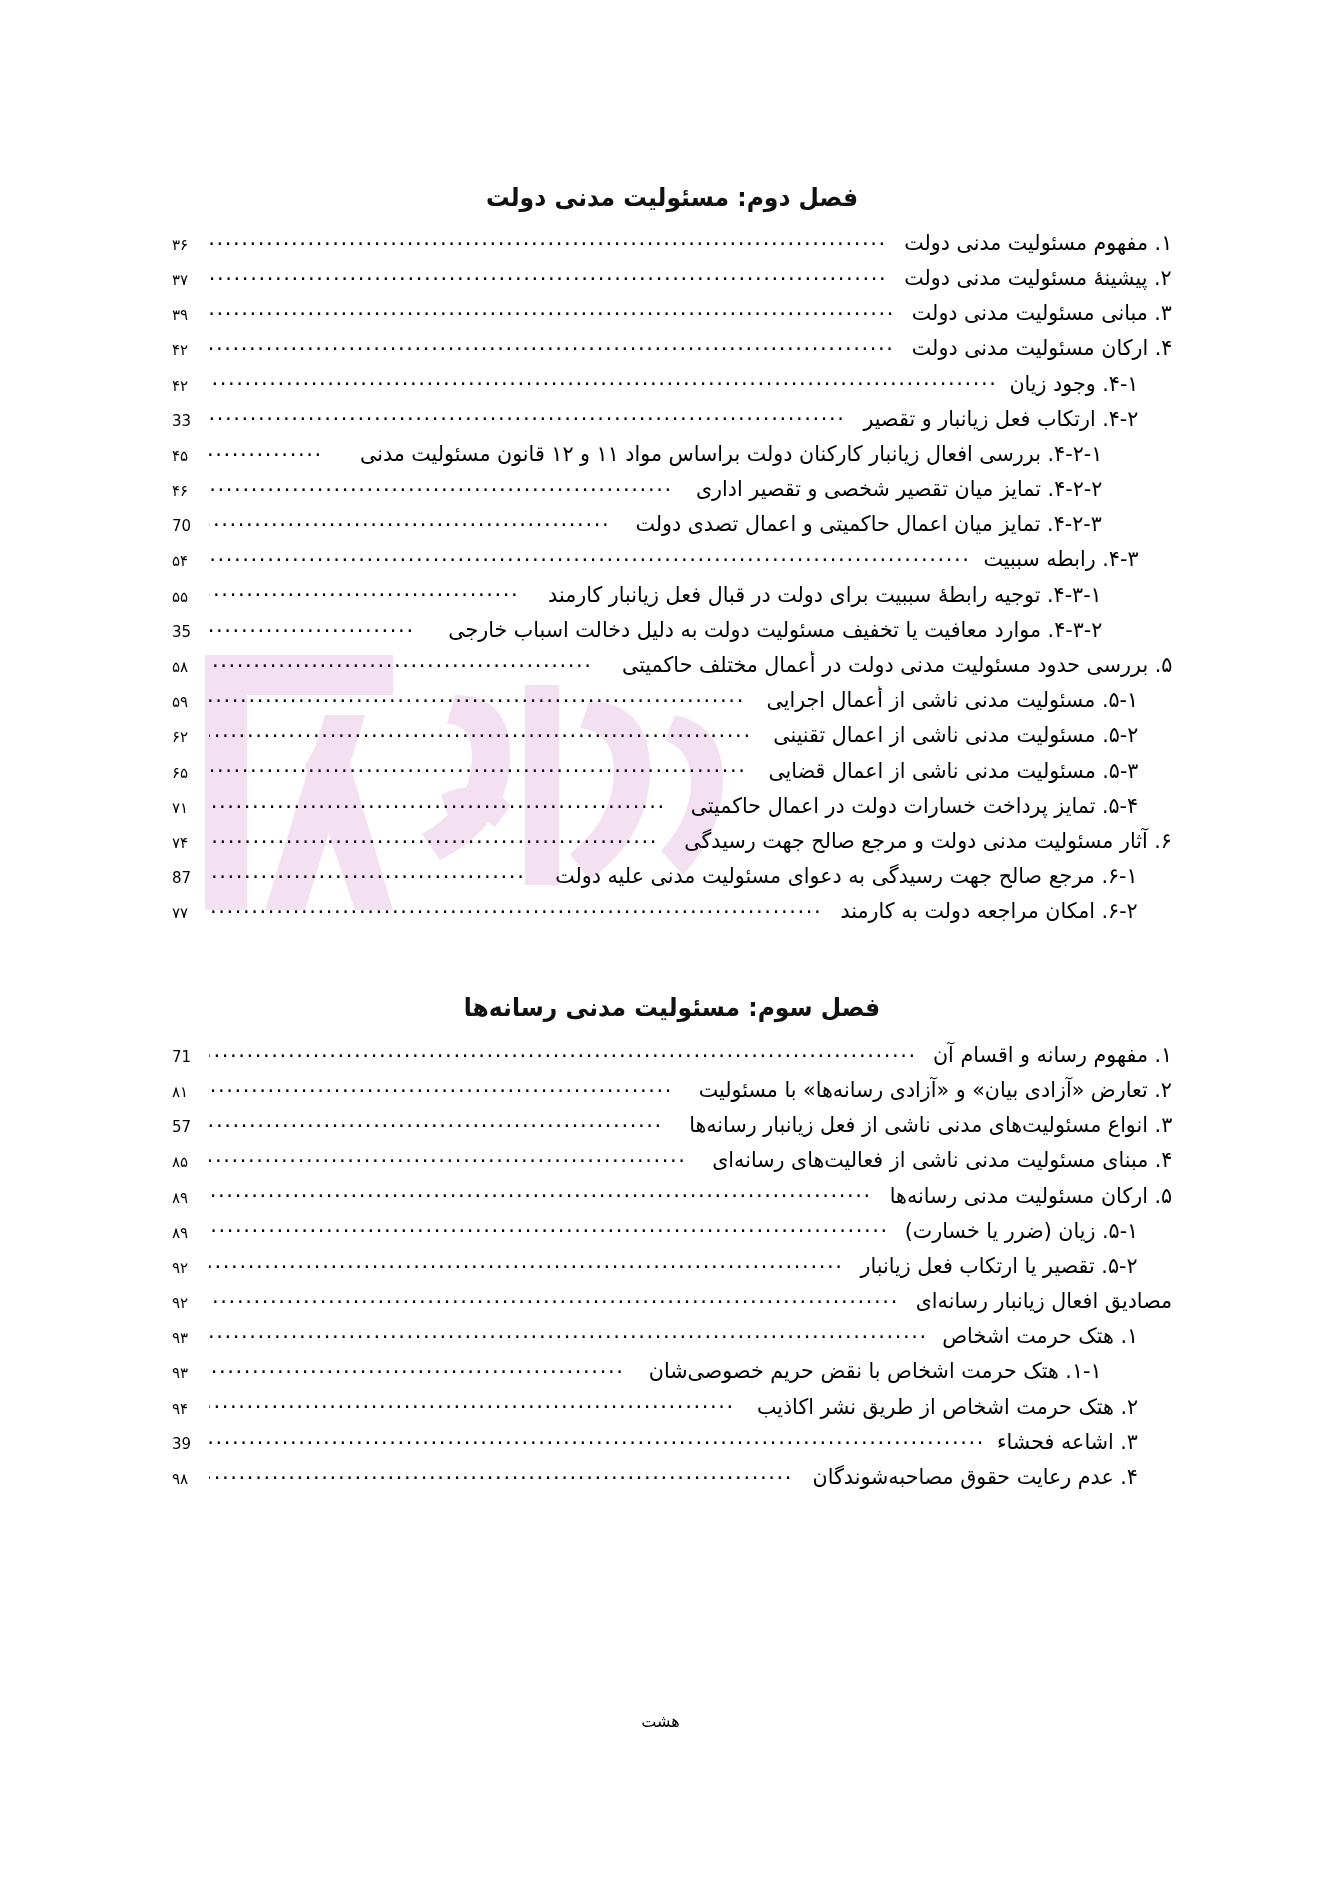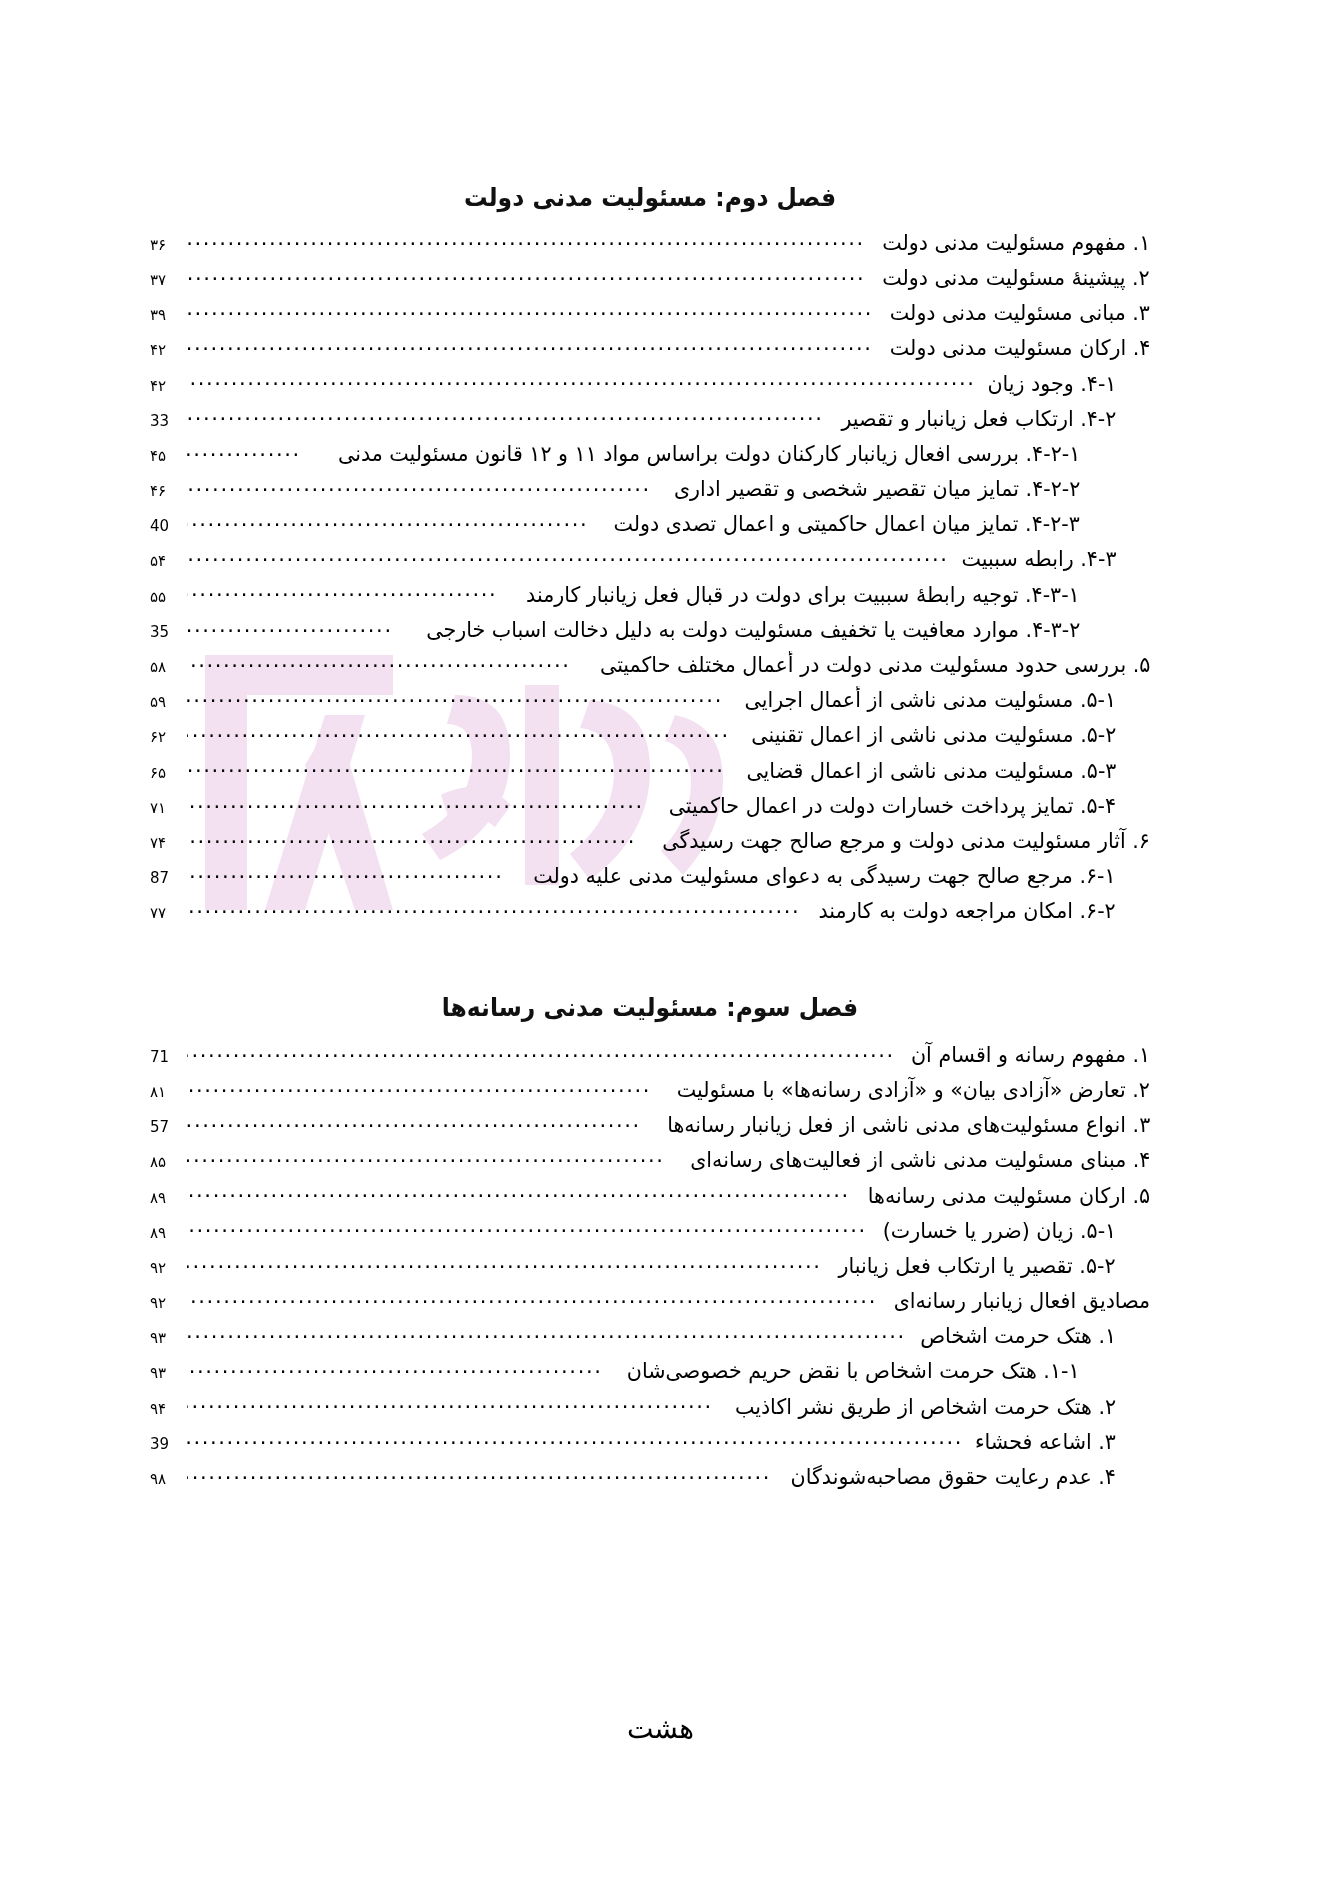--- a/index.html
+++ b/index.html
@@ -31,21 +31,21 @@
     height: 260px;
     pointer-events: none;
     z-index: 0;
     opacity: 1;
   }
   .watermark svg { display: block; width: 100%; height: 100%; }
 
   
   .content {
     position: absolute;
-    left: 150px;
+    left: 172px;
     top: 178px;
     width: 1000px;
     z-index: 2;
     direction: rtl;
     text-align: right;
   }
 
   .chapter-heading {
     font-family: "DejaVu Sans", "Liberation Sans", sans-serif;
     font-weight: bold;
@@ -123,24 +123,23 @@
   .lvl-1 { padding-right: 34px; }
   .lvl-2 { padding-right: 70px; }
 
   
   .folio {
     position: absolute;
     left: 0;
     right: 0;
     top: 1712px;
     text-align: center;
-    font-size: 28px;
+    font-size: 16px;
     color: #000;
     z-index: 2;
-    font-family: Liberation Serif, serif;
   }
 </style>
 </head>
 <body>
 
 <div class="page">
 
   <div class="watermark">
     <svg viewBox="0 0 540 260" xmlns="http://www.w3.org/2000/svg">
       <g fill="#f3e0f1">
@@ -197,21 +196,21 @@
           <span class="pageno">۴۵</span>
         </li>
         <li class="toc-row lvl-2">
           <span class="label">۴-۲-۲. تمایز میان تقصیر شخصی و تقصیر اداری</span>
           <span class="leader"></span>
           <span class="pageno">۴۶</span>
         </li>
         <li class="toc-row lvl-2">
           <span class="label">۴-۲-۳. تمایز میان اعمال حاکمیتی و اعمال تصدی دولت</span>
           <span class="leader"></span>
-          <span class="pageno">40</span>
+          <span class="pageno">70</span>
         </li>
         <li class="toc-row lvl-1">
           <span class="label">۴-۳. رابطه سببیت</span>
           <span class="leader"></span>
           <span class="pageno">۵۴</span>
         </li>
         <li class="toc-row lvl-2">
           <span class="label">۴-۳-۱. توجیه رابطهٔ سببیت برای دولت در قبال فعل زیانبار کارمند</span>
           <span class="leader"></span>
           <span class="pageno">۵۵</span>

